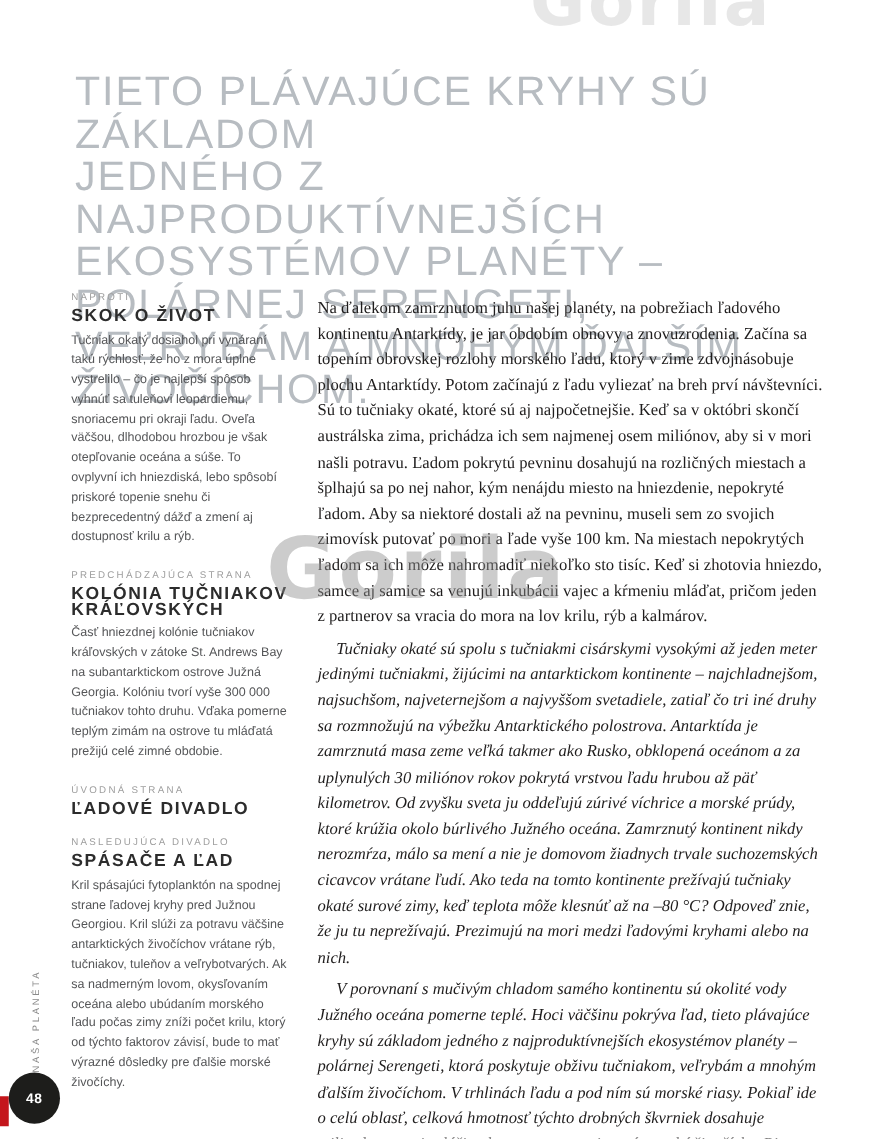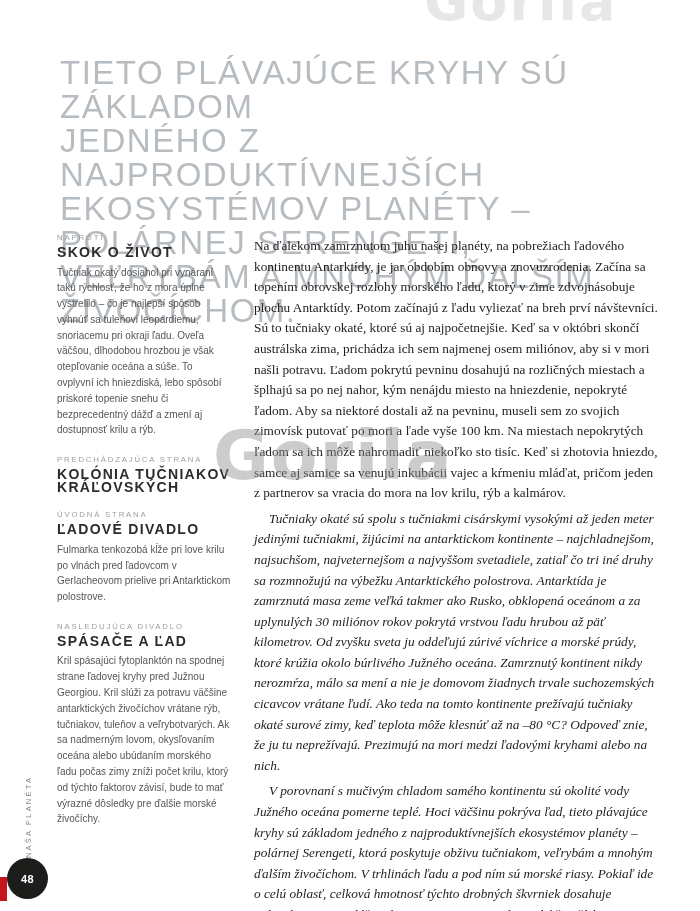--- a/index.html
+++ b/index.html
@@ -97,26 +97,26 @@
 
       <div class="side-section">
         <div class="side-label">NAPROTI</div>
         <div class="side-title">SKOK O ŽIVOT</div>
         <div class="side-body">Tučniak okatý dosiahol pri vynáraní takú rýchlosť, že ho z mora úplne vystrelilo – čo je najlepší spôsob vyhnúť sa tuleňovi leopardiemu, snoriacemu pri okraji ľadu. Oveľa väčšou, dlhodobou hrozbou je však otepľovanie oceána a súše. To ovplyvní ich hniezdiská, lebo spôsobí priskoré topenie snehu či bezprecedentný dážď a zmení aj dostupnosť krilu a rýb.</div>
       </div>
 
       <div class="side-section">
         <div class="side-label">PREDCHÁDZAJÚCA STRANA</div>
         <div class="side-title">KOLÓNIA TUČNIAKOV KRÁĽOVSKÝCH</div>
+        <div class="side-body">Časť hniezdnej kolónie tučniakov kráľovských v zátoke St. Andrews Bay na subantarktickom ostrove Južná Georgia. Kolóniu tvorí vyše 300 000 tučniakov tohto druhu. Vďaka pomerne teplým zimám na ostrove tu mláďatá prežijú celé zimné obdobie.</div>
       </div>
 
       <div class="side-section">
         <div class="side-label">ÚVODNÁ STRANA</div>
         <div class="side-title">ĽADOVÉ DIVADLO</div>
-        <div class="side-body">Fulmarka tenkozobá kĺže pri love krilu po vlnách pred ľadovcom v Gerlacheovom prielive pri Antarktickom polostrove.</div>
       </div>
 
       <div class="side-section">
         <div class="side-label">NASLEDUJÚCA DIVADLO</div>
         <div class="side-title">SPÁSAČE A ĽAD</div>
         <div class="side-body">Kril spásajúci fytoplanktón na spodnej strane ľadovej kryhy pred Južnou Georgiou. Kril slúži za potravu väčšine antarktických živočíchov vrátane rýb, tučniakov, tuleňov a veľrybotvarých. Ak sa nadmerným lovom, okysľovaním oceána alebo ubúdaním morského ľadu počas zimy zníži počet krilu, ktorý od týchto faktorov závisí, bude to mať výrazné dôsledky pre ďalšie morské živočíchy.</div>
       </div>
 
     </aside>
 

